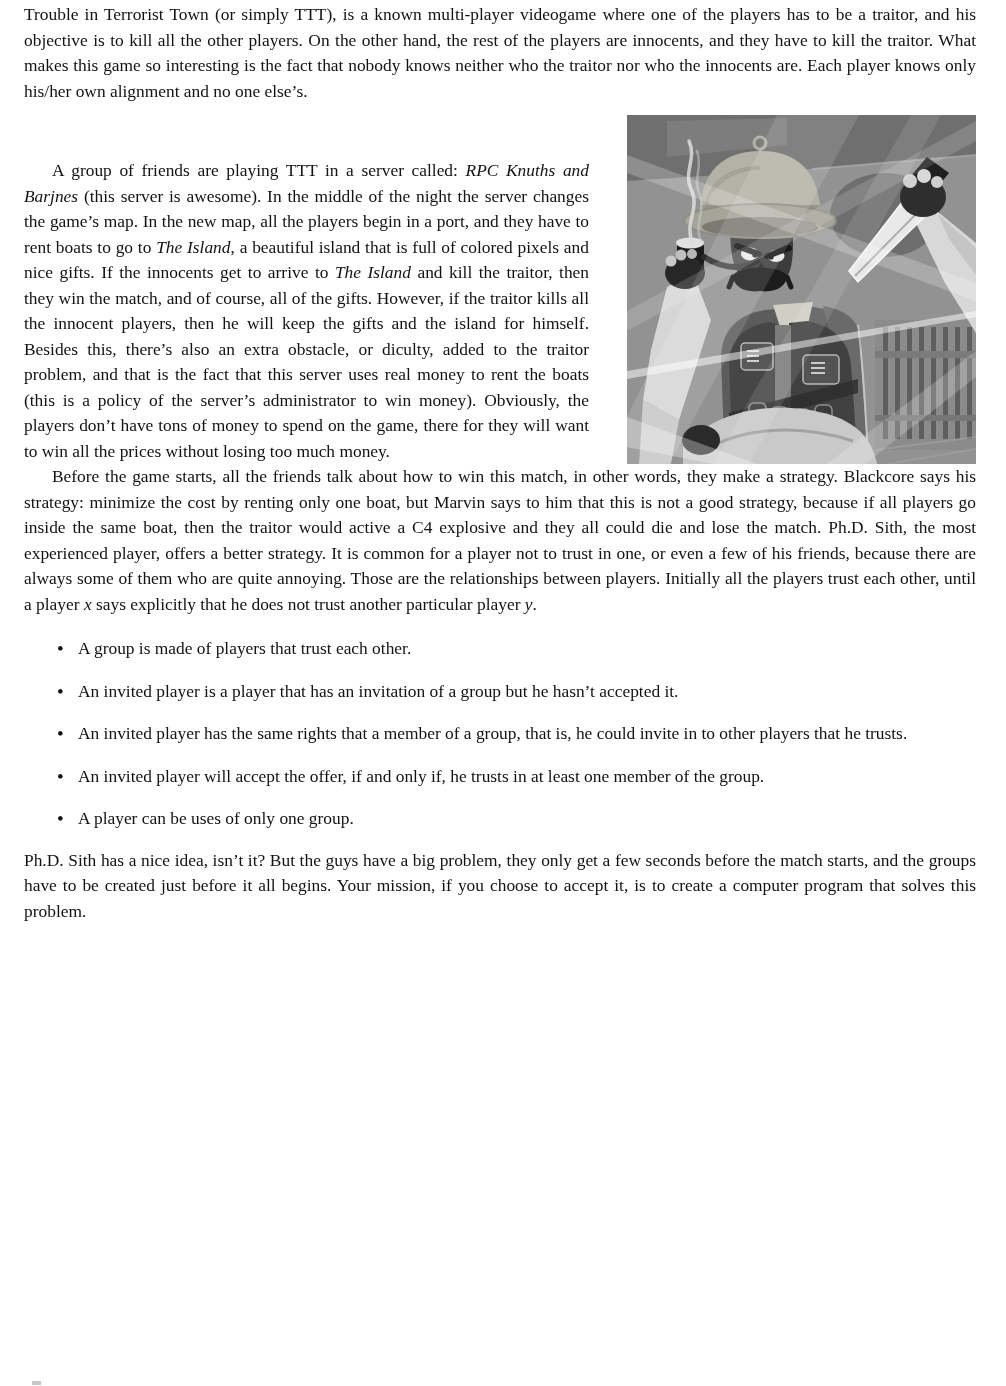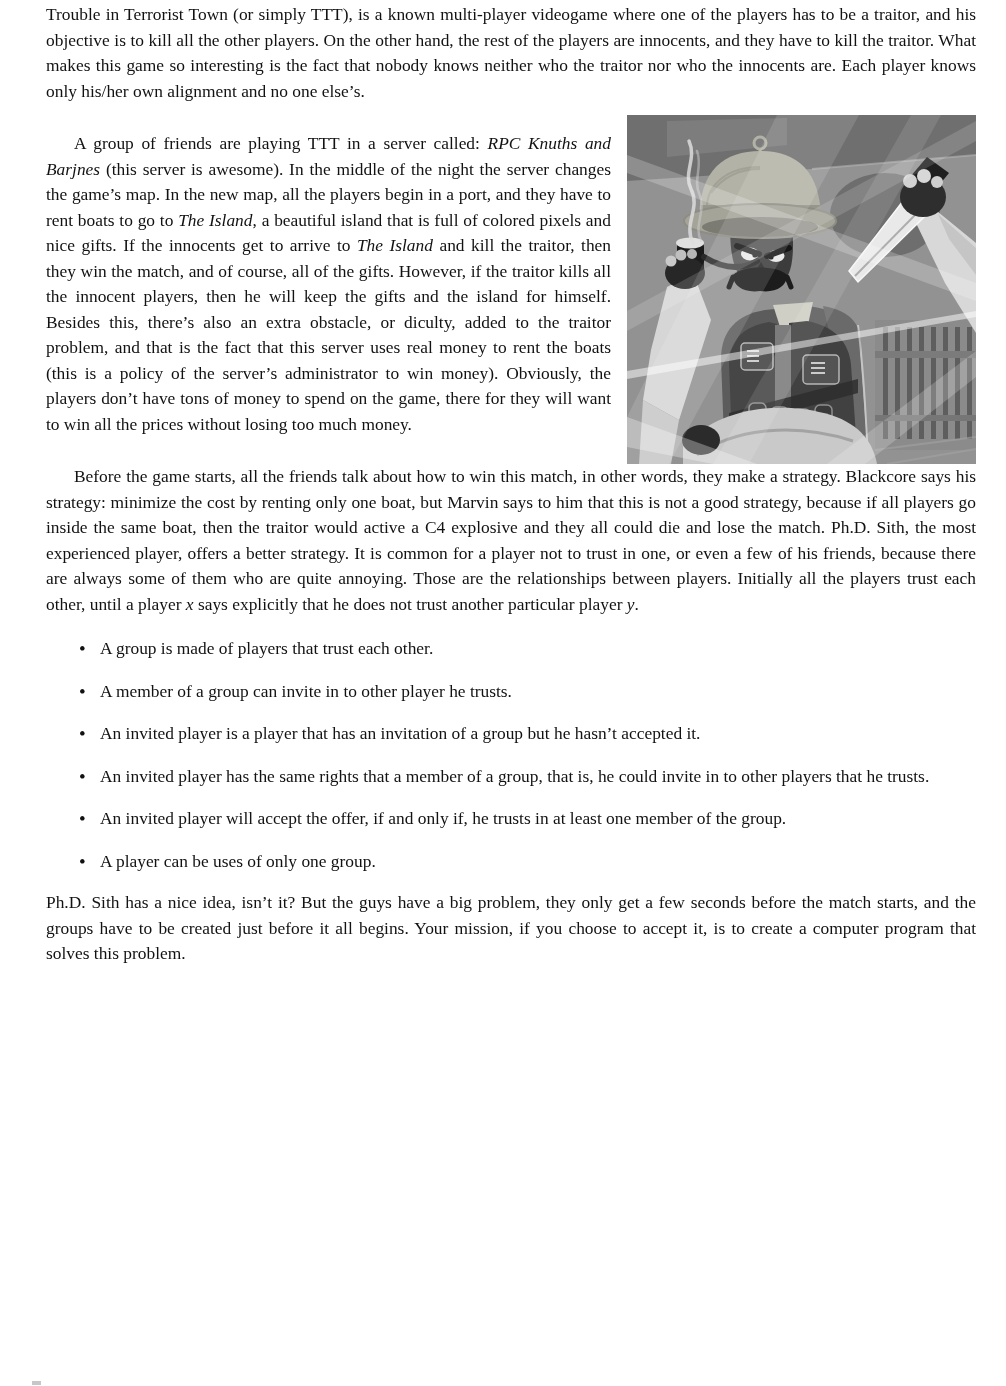--- a/index.html
+++ b/index.html
@@ -3,25 +3,25 @@
 <meta charset="utf-8">
 <style>
   html,body{margin:0;padding:0;}
   body{
     width:1006px;height:1386px;position:relative;overflow:hidden;
     background:#ffffff;color:#121212;
     font-family:"Liberation Serif","DejaVu Serif",serif;
     font-size:17.4px;line-height:25.5px;
     -webkit-font-smoothing:antialiased;
   }
-  .page{padding:2px 30px 0 46px;box-sizing:border-box;}
+  .page{padding:2px 30px 0 24px;box-sizing:border-box;}
   p{margin:0;text-align:justify;}
   .indent{text-indent:28px;}
   em{font-style:italic;}
-  .story-row{display:flex;align-items:center;}
+  .story-row{display:flex;align-items:flex-end;}
   .story-text{width:565px;flex:none;}
   .story-gap{flex:1;}
   .illustration{
     width:349px;height:349px;flex:none;margin-top:11px;
     overflow:hidden;background:#929292;
   }
   .illustration svg{display:block;width:100%;height:100%;}
   ul.rules{list-style:none;margin:19px 0 16px 0;padding:0 0 0 54px;}
   ul.rules li{position:relative;text-align:justify;margin-top:17px;}
   ul.rules li:first-child{margin-top:0;}
@@ -157,21 +157,20 @@
         <polygon points="0,302 130,349 86,349 0,332" fill="#ffffff" opacity="0.3"></polygon>
         <polygon points="349,236 200,349 238,349 349,262" fill="#ffffff" opacity="0.2"></polygon>
       </svg>
     </div>
   </div>
 
   <p class="indent"><span>Before the game starts, all the friends talk about how to win this match, in other words, they make a strategy. Blackcore says his strategy: minimize the cost by renting only one boat, but Marvin says to him that this is not a good strategy, because if all players go inside the same boat, then the traitor would active a C4 explosive and they all could die and lose the match. Ph.D. Sith, the most experienced player, offers a better strategy. It is common for a player not to trust in one, or even a few of his friends, because there are always some of them who are quite annoying. Those are the relationships between players. Initially all the players trust each other, until a player </span><em>x</em><span> says explicitly that he does not trust another particular player </span><em>y</em><span>.</span></p>
 
   <ul class="rules">
     <li>A group is made of players that trust each other.</li>
-    <li>A member of a group can invite in to other player he trusts.</li>
     <li>An invited player is a player that has an invitation of a group but he hasn’t accepted it.</li>
     <li>An invited player has the same rights that a member of a group, that is, he could invite in to other players that he trusts.</li>
     <li>An invited player will accept the offer, if and only if, he trusts in at least one member of the group.</li>
     <li>A player can be uses of only one group.</li>
   </ul>
 
   <p>Ph.D. Sith has a nice idea, isn’t it?  But the guys have a big problem, they only get a few seconds before the match starts, and the groups have to be created just before it all begins. Your mission, if you choose to accept it, is to create a computer program that solves this problem.</p>
 
 </div>
 

